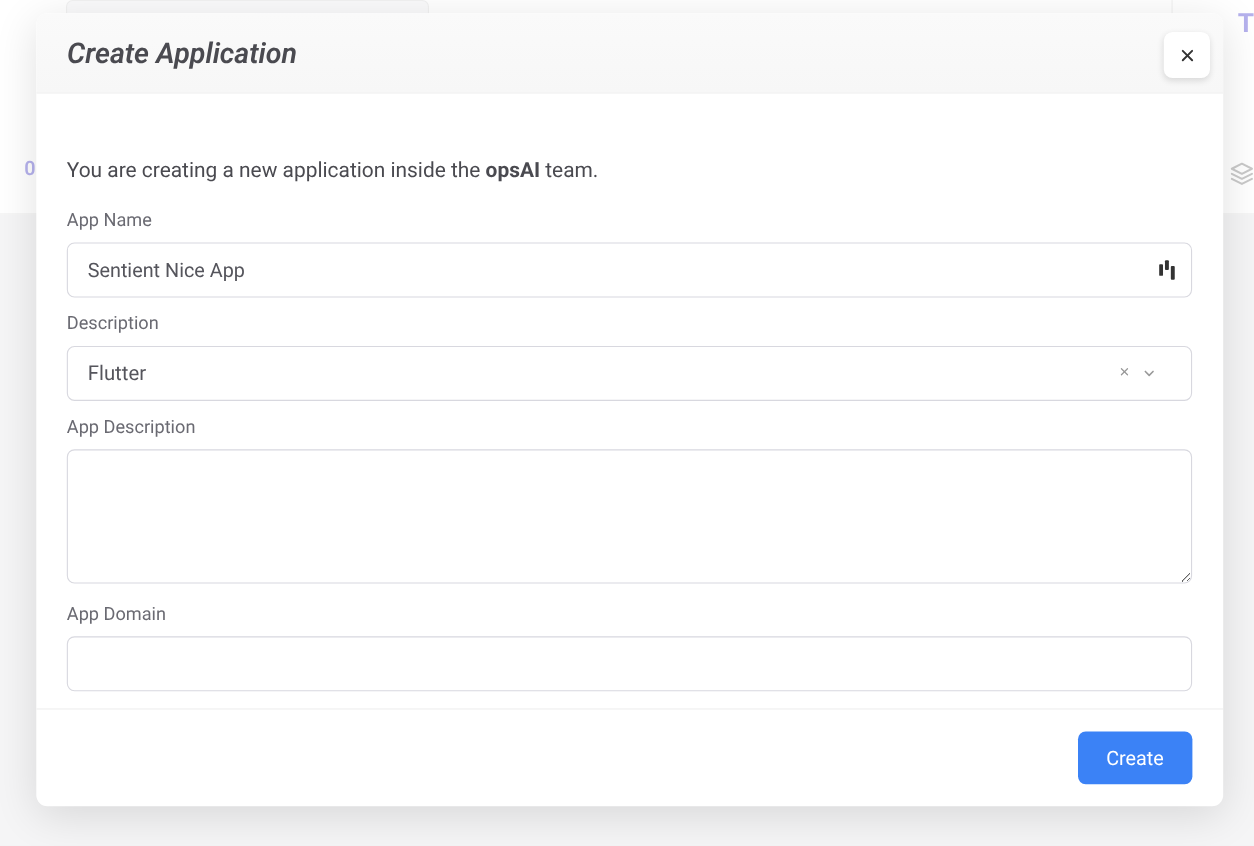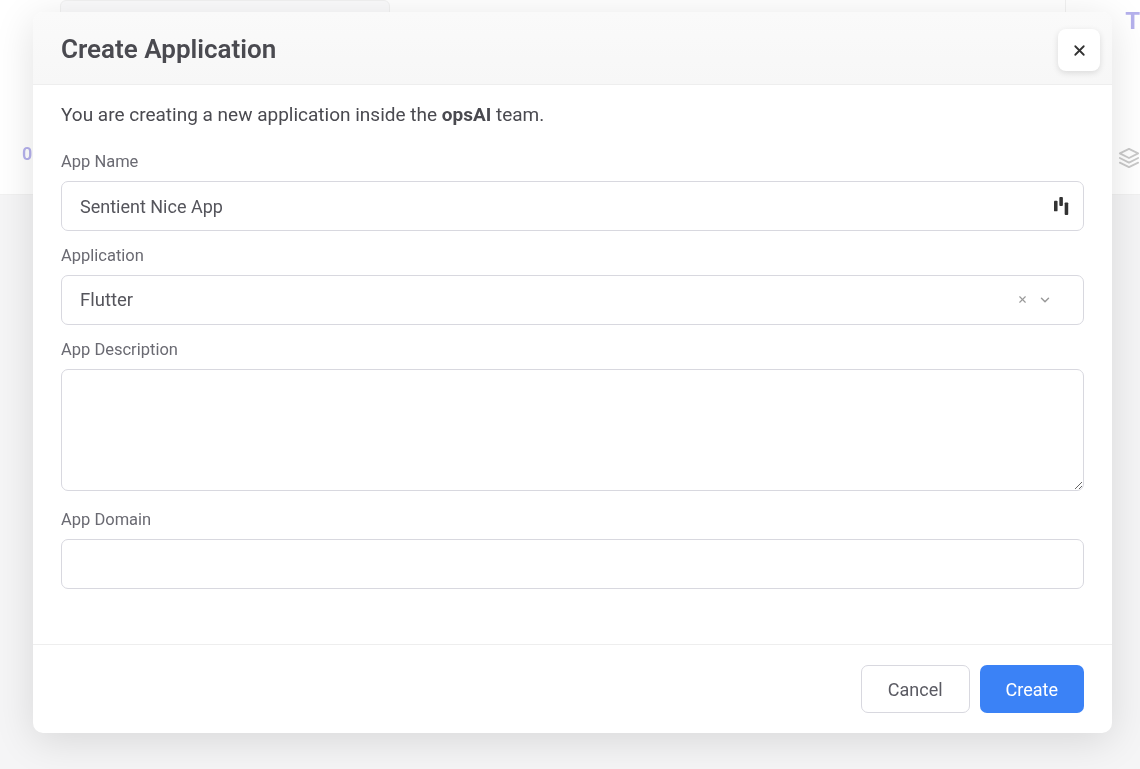--- a/index.html
+++ b/index.html
@@ -97,20 +97,21 @@
       box-shadow: 0 8px 40px rgba(0,0,0,0.12);
       display: flex;
       flex-direction: column;
       overflow: hidden;
     }
 
     .modal-header {
       padding: 22px 28px 20px 28px;
       background: linear-gradient(180deg, #fafafa, #f7f7f7);
       border-bottom: 1px solid #eeeeee;
+      font-style: italic;
     }
 
     .modal-title {
       font-size: 26px;
       font-weight: 600;
       color: #4a4a50;
     }
 
     .close-btn {
       position: absolute;
@@ -133,20 +134,21 @@
     .modal-body {
       padding: 18px 28px 22px 28px;
       flex: 1;
       overflow-y: auto;
     }
 
     .intro {
       font-size: 19px;
       color: #4a4a50;
       margin-bottom: 26px;
+      margin-top: 39px;
     }
 
     .intro strong {
       font-weight: 700;
     }
 
     .form-group {
       margin-bottom: 15px;
     }
 
@@ -310,21 +312,21 @@
         <input type="text" class="text-input" value="Sentient Nice App" style="">
         <svg class="input-icon" viewBox="0 0 18 20" fill="currentColor">
           <rect x="0" y="4" width="4" height="12" rx="1"></rect>
           <rect x="6" y="0" width="4" height="10" rx="1"></rect>
           <rect x="12" y="6" width="4" height="14" rx="1"></rect>
         </svg>
       </div>
     </div>
 
     <div class="form-group">
-      <label class="form-label">Application</label>
+      <label class="form-label">Description</label>
       <div class="select-wrap">
         <span class="select-value">Flutter</span>
         <div class="select-icons">
           <button class="select-clear">
             <svg width="11" height="11" viewBox="0 0 24 24" fill="none" stroke="currentColor" stroke-width="2.5" stroke-linecap="round">
               <line x1="18" y1="6" x2="6" y2="18"></line>
               <line x1="6" y1="6" x2="18" y2="18"></line>
             </svg>
           </button>
           <button class="select-chevron">
@@ -344,17 +346,16 @@
     <div class="form-group">
       <label class="form-label">App Domain</label>
       <div class="input-wrap">
         <input type="text" class="text-input" style="">
       </div>
     </div>
 
   </div>
 
   <div class="modal-footer">
-    <button class="btn btn-secondary">Cancel</button>
     <button class="btn btn-primary">Create</button>
   </div>
 
 </div>
 
 </body></html>

